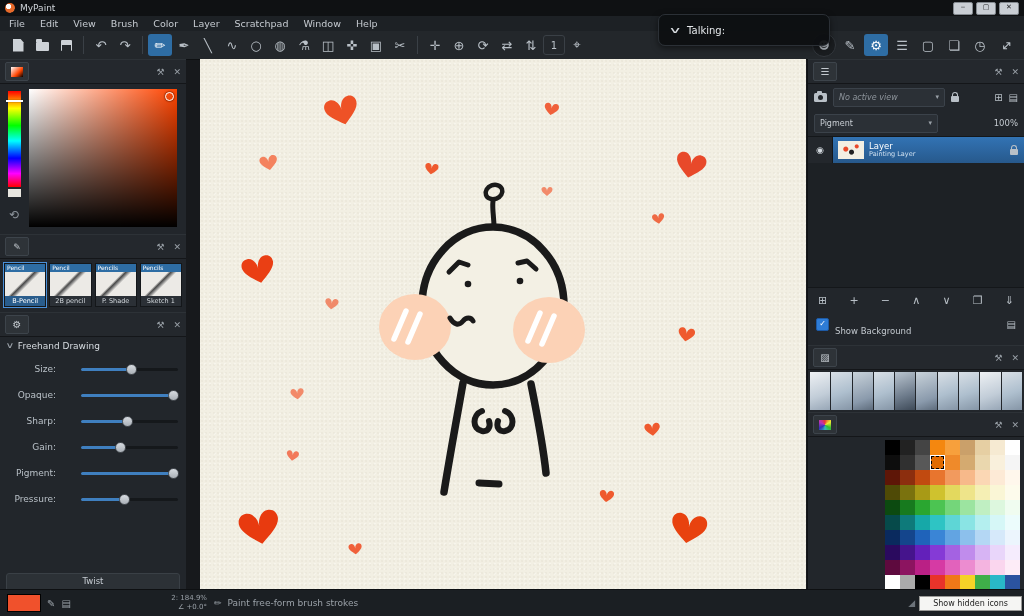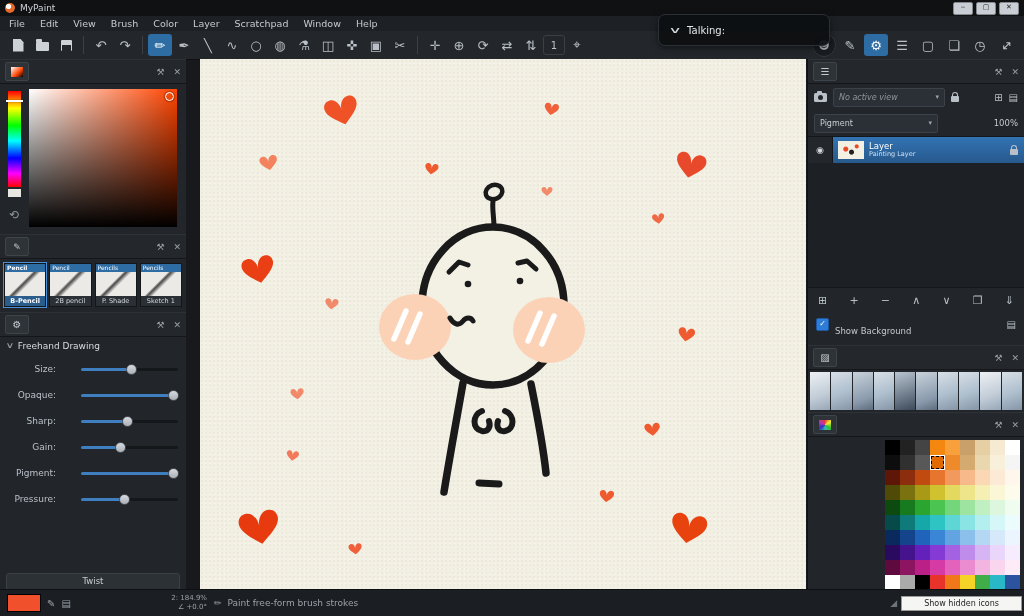--- a/index.html
+++ b/index.html
@@ -39,21 +39,21 @@
   .left-panel{position:absolute;top:59px;left:0;width:186px;bottom:26px;background:#22262b;display:flex;flex-direction:column;}
   .color-body{position:relative;height:150px;flex:none;}
   .hue-strip{position:absolute;left:8px;top:7px;width:13px;height:96px;background:linear-gradient(to bottom,#ff0000,#ffff00 18%,#00ff00 36%,#00ffff 52%,#0000ff 70%,#ff00ff 86%,#ff0000);}
   .hue-marker{position:absolute;left:-2px;top:9px;width:17px;height:2px;background:#fff;box-shadow:0 0 1px #000;}
   .hue-foot{position:absolute;left:8px;top:105px;width:13px;height:8px;background:#e8e6e0;}
   .refresh{position:absolute;left:9px;top:124px;color:#8b929a;font-size:12px;}
   .color-square{position:absolute;left:29px;top:5px;width:148px;height:138px;background:linear-gradient(to bottom,rgba(0,0,0,0) 0%,#000 100%),linear-gradient(to right,#ffffff,#ff4400);background-blend-mode:multiply;}
   .sv-marker{position:absolute;right:3px;top:3px;width:7px;height:7px;border:1.5px solid #fff;border-radius:50%;box-shadow:0 0 2px #000;}
   .brush-row{display:flex;gap:3px;padding:4px 4px 5px 4px;flex:none;}
   .brush-tile{width:41px;border:1px solid #14171a;background:#2b3036;}
-  .brush-tile.selected{outline:1px solid #4a90d9;background:#2a5d8c;font-weight:bold;}
+  .brush-tile.selected{outline:1px solid #4a90d9;background:#2a5d8c;}
   .brush-grp{height:8px;background:#2e6da4;color:#fff;font-size:6px;line-height:8px;padding-left:2px;overflow:hidden;}
   .brush-thumb{height:24px;background:#eceae6;position:relative;}
   .brush-thumb::after{content:"";position:absolute;inset:0;background:linear-gradient(135deg,transparent 42%,#4a4a4a 47%,#7a7a7a 50%,transparent 56%);}
   .brush-name{height:10px;font-size:6.5px;line-height:10px;text-align:center;color:#d3d8dd;overflow:hidden;}
   .brush-tile.selected .brush-name{color:#fff;}
   .tool-title{height:17px;display:flex;align-items:center;gap:5px;padding:0 7px;font-size:9px;color:#d8dde2;flex:none;}
   .tool-title .chev{transform:scaleX(1.5);display:inline-block;font-size:8px;color:#9aa1a8;}
   .sliders{padding:2px 8px 0 4px;flex:1;}
   .slider-row{display:flex;align-items:center;height:26px;gap:25px;}
   .slider-label{width:52px;text-align:right;font-size:9px;color:#b9c0c7;flex:none;}
@@ -99,21 +99,21 @@
   .swatch.selected{outline:1px dashed #000;outline-offset:-2px;box-shadow:inset 0 0 0 1px #fff;}
   
   .statusbar{position:absolute;left:0;right:0;bottom:0;height:26px;background:#1b1f23;border-top:1px solid #0e1012;display:flex;align-items:center;}
   .sb-left{width:200px;display:flex;align-items:center;gap:6px;padding:0 7px;flex:none;}
   .cur-swatch{width:32px;height:16px;border:1px solid #000;}
   .sb-ic{font-size:10px;color:#9aa1a8;}
   .sb-nums{margin-left:auto;display:flex;flex-direction:column;align-items:flex-end;font-size:7px;line-height:9px;color:#9aa1a8;}
   .sb-tip{display:flex;align-items:center;gap:6px;font-size:9px;color:#9aa1a8;}
   .sb-right{margin-left:auto;display:flex;align-items:center;gap:4px;padding-right:2px;}
   .handle{color:#6c737a;font-size:9px;}
-  .tooltip{background:#f5f5f3;border:1px solid #9a9a98;color:#1c1c1c;font-size:8px;padding:2px 22px;}
+  .tooltip{background:#f5f5f3;border:1px solid #9a9a98;color:#1c1c1c;font-size:8px;padding:2px 13px;}
   
   .ic-cam{width:13px;height:9px;background:#b9c0c7;border-radius:1.5px;position:relative;flex:none;}
   .ic-cam::before{content:"";position:absolute;top:-2px;left:3px;width:5px;height:2px;background:#b9c0c7;border-radius:1px 1px 0 0;}
   .ic-cam::after{content:"";position:absolute;top:2px;left:4px;width:5px;height:5px;border-radius:50%;background:#22262b;}
   .ic-lock{width:8px;height:6px;background:#b9c0c7;border-radius:1px;position:relative;margin-top:4px;flex:none;}
   .ic-lock::before{content:"";position:absolute;top:-4px;left:1px;width:4px;height:4px;border:1.2px solid #b9c0c7;border-bottom:none;border-radius:3px 3px 0 0;}
   .color-tab-chip{width:12px;height:10px;background:linear-gradient(135deg,#fff,#ff4400 60%,#000);}
   .pal-tab-chip{width:12px;height:10px;background:conic-gradient(#e33,#ee3,#3b3,#3bb,#33b,#b3b,#e33);}
 </style>
 </head>

